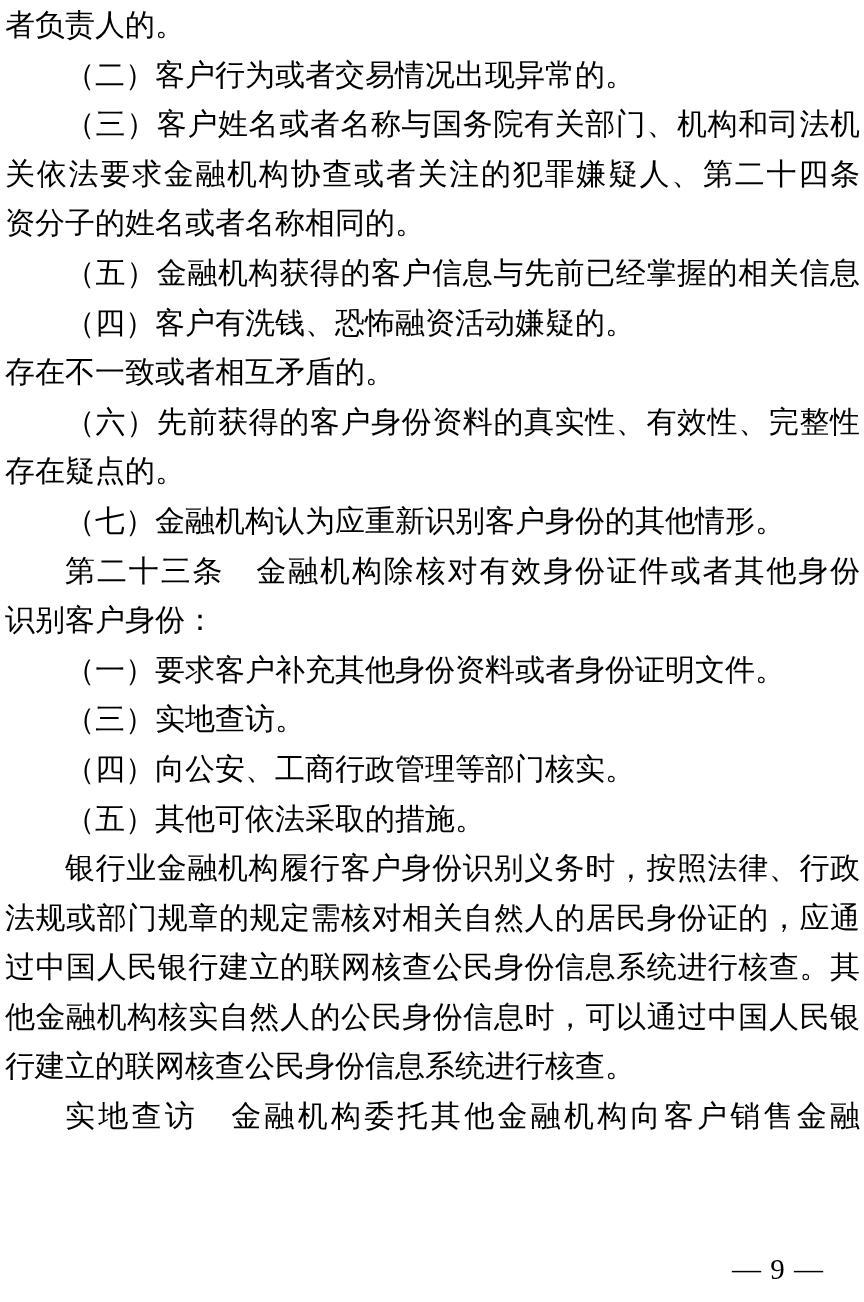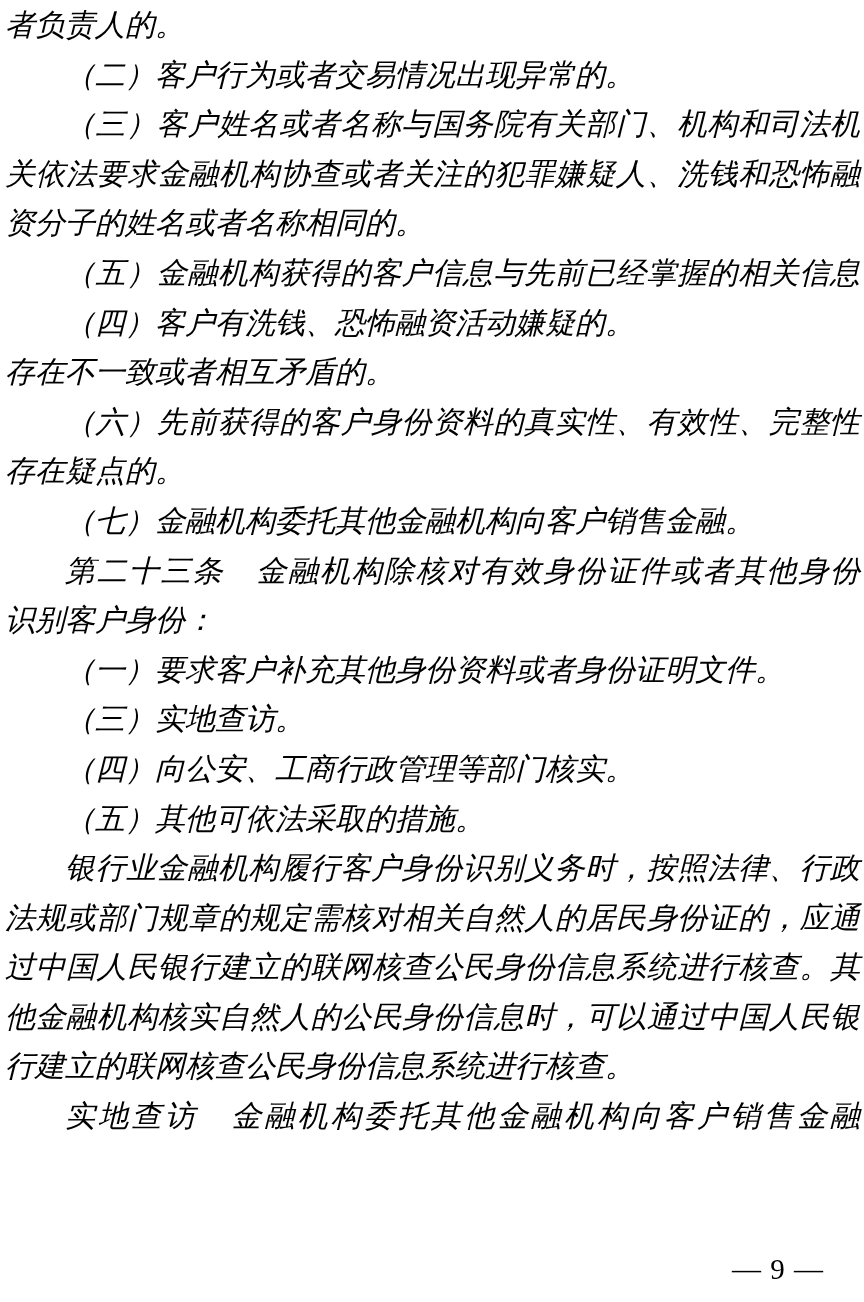--- a/index.html
+++ b/index.html
@@ -23,21 +23,20 @@
     width: 855px;
   }
   .line {
     font-size: 30px;
     line-height: 49.6px;
     height: 49.6px;
     text-align: justify;
     white-space: nowrap;
     font-weight: 400;
     letter-spacing: 0;
-    font-style: italic;
   }
   .line.indent {
     text-indent: 2em;
   }
   .line.fill {
     white-space: normal;
     text-align-last: justify;
   }
   .page-number {
     position: absolute;
@@ -51,28 +50,28 @@
   }
 </style>
 </head>
 <body>
 
 <div class="page">
   <div class="text-body">
       <div class="line">者负责人的。</div>
       <div class="line indent">（二）客户行为或者交易情况出现异常的。</div>
       <div class="line indent fill">（三）客户姓名或者名称与国务院有关部门、机构和司法机</div>
-      <div class="line fill">关依法要求金融机构协查或者关注的犯罪嫌疑人、洗钱和恐怖融</div>
+      <div class="line fill">关依法要求金融机构协查或者关注的犯罪嫌疑人、第二十四条</div>
       <div class="line">资分子的姓名或者名称相同的。</div>
       <div class="line indent fill">（五）金融机构获得的客户信息与先前已经掌握的相关信息</div>
       <div class="line indent">（四）客户有洗钱、恐怖融资活动嫌疑的。</div>
       <div class="line">存在不一致或者相互矛盾的。</div>
       <div class="line indent fill">（六）先前获得的客户身份资料的真实性、有效性、完整性</div>
       <div class="line">存在疑点的。</div>
-      <div class="line indent">（七）金融机构委托其他金融机构向客户销售金融。</div>
+      <div class="line indent">（七）金融机构认为应重新识别客户身份的其他情形。</div>
       <div class="line indent fill">第二十三条　金融机构除核对有效身份证件或者其他身份</div>
       <div class="line">识别客户身份：</div>
       <div class="line indent">（一）要求客户补充其他身份资料或者身份证明文件。</div>
       <div class="line indent">（三）实地查访。</div>
       <div class="line indent">（四）向公安、工商行政管理等部门核实。</div>
       <div class="line indent">（五）其他可依法采取的措施。</div>
       <div class="line indent fill">银行业金融机构履行客户身份识别义务时，按照法律、行政</div>
       <div class="line fill">法规或部门规章的规定需核对相关自然人的居民身份证的，应通</div>
       <div class="line fill">过中国人民银行建立的联网核查公民身份信息系统进行核查。其</div>
       <div class="line fill">他金融机构核实自然人的公民身份信息时，可以通过中国人民银</div>

